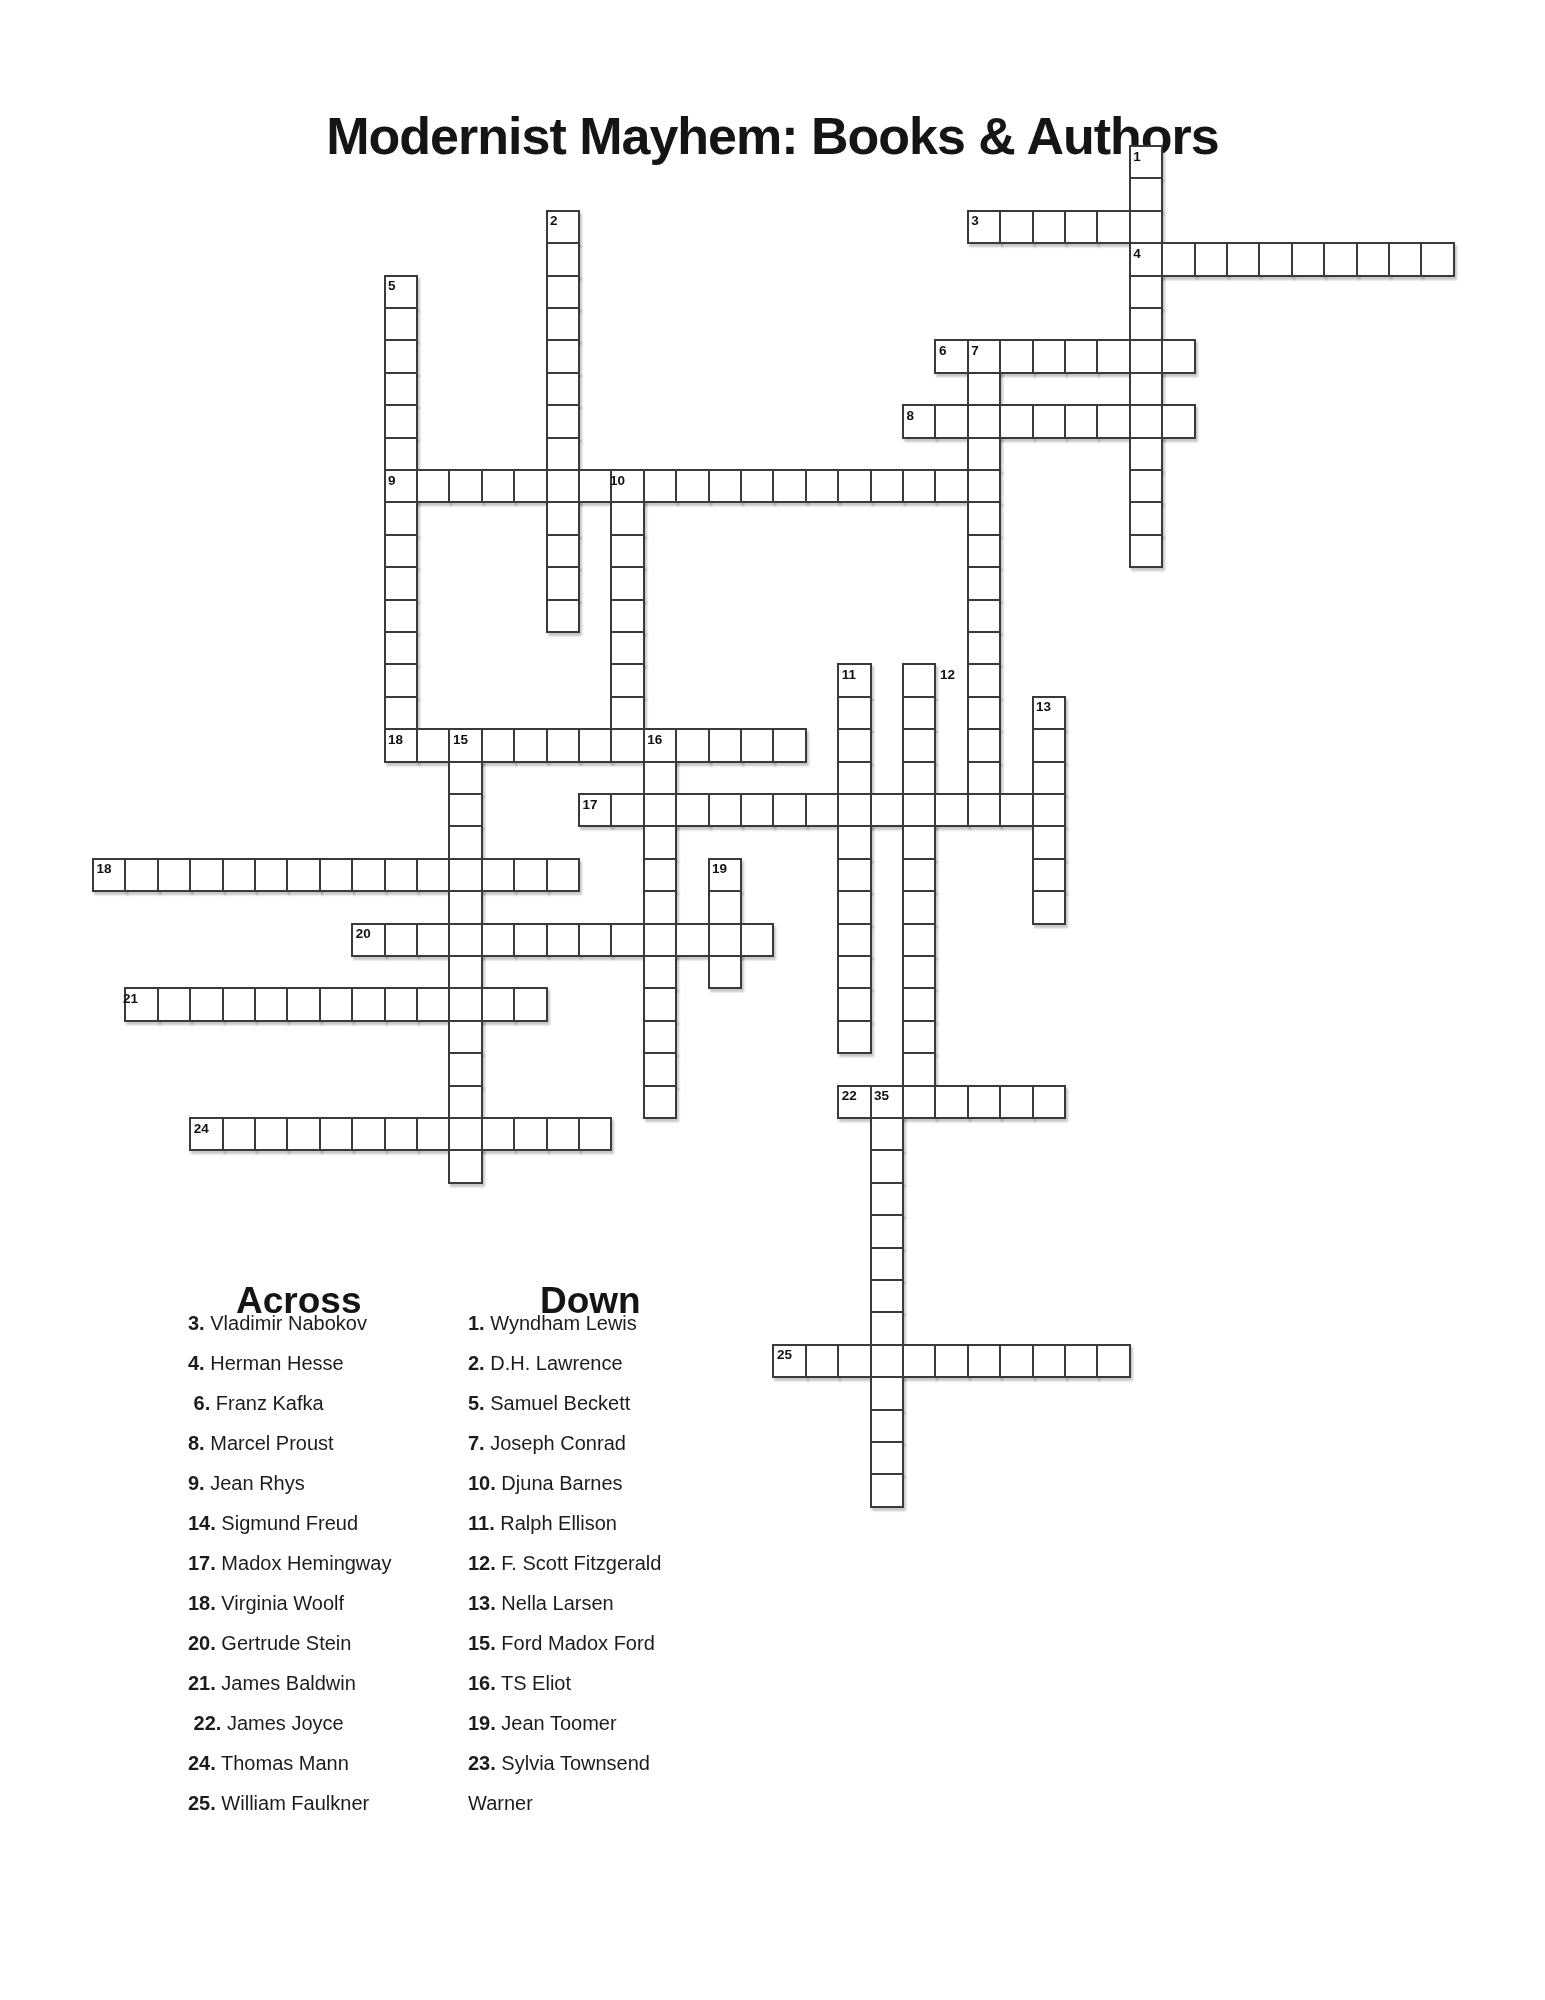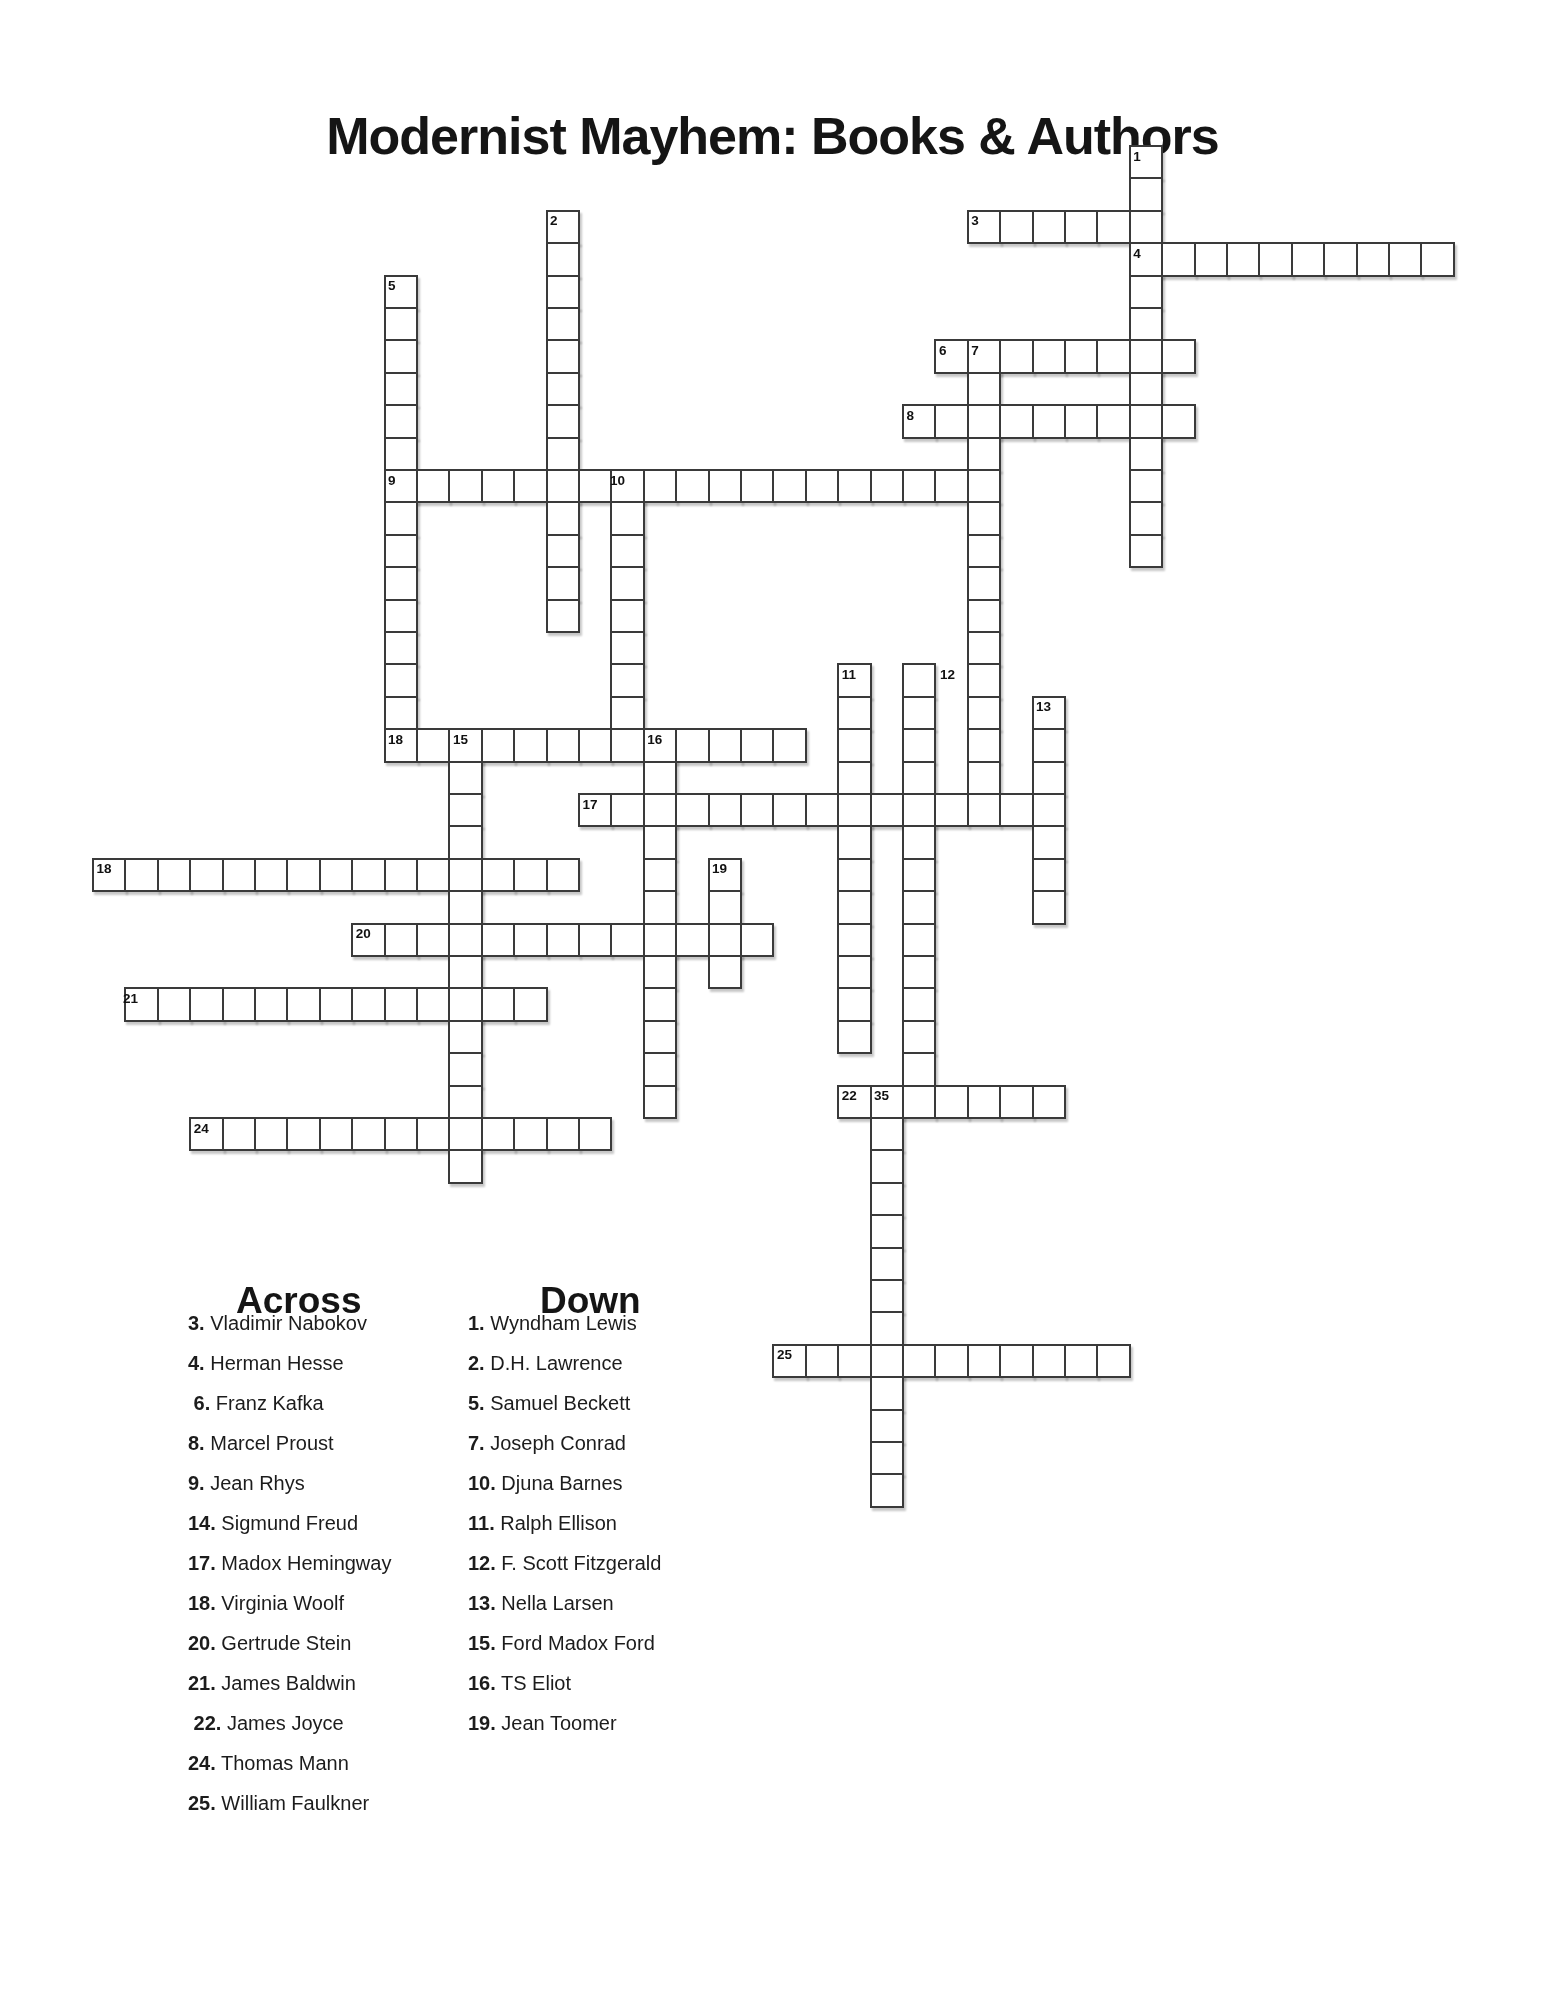--- a/index.html
+++ b/index.html
@@ -379,13 +379,14 @@
     <li><span class="cnum">2.</span><span class="ctext"> D.H. Lawrence</span></li>
     <li><span class="cnum">5.</span><span class="ctext"> Samuel Beckett</span></li>
     <li><span class="cnum">7.</span><span class="ctext"> Joseph Conrad</span></li>
     <li><span class="cnum">10.</span><span class="ctext"> Djuna Barnes</span></li>
     <li><span class="cnum">11.</span><span class="ctext"> Ralph Ellison</span></li>
     <li><span class="cnum">12.</span><span class="ctext"> F. Scott Fitzgerald</span></li>
     <li><span class="cnum">13.</span><span class="ctext"> Nella Larsen</span></li>
     <li><span class="cnum">15.</span><span class="ctext"> Ford Madox Ford</span></li>
     <li><span class="cnum">16.</span><span class="ctext"> TS Eliot</span></li>
     <li><span class="cnum">19.</span><span class="ctext"> Jean Toomer</span></li>
+    <li><span class="cnum">23.</span><span class="ctext"> Sylvia Townsend Warner</span></li>
   </ul>
 
 </body></html>

